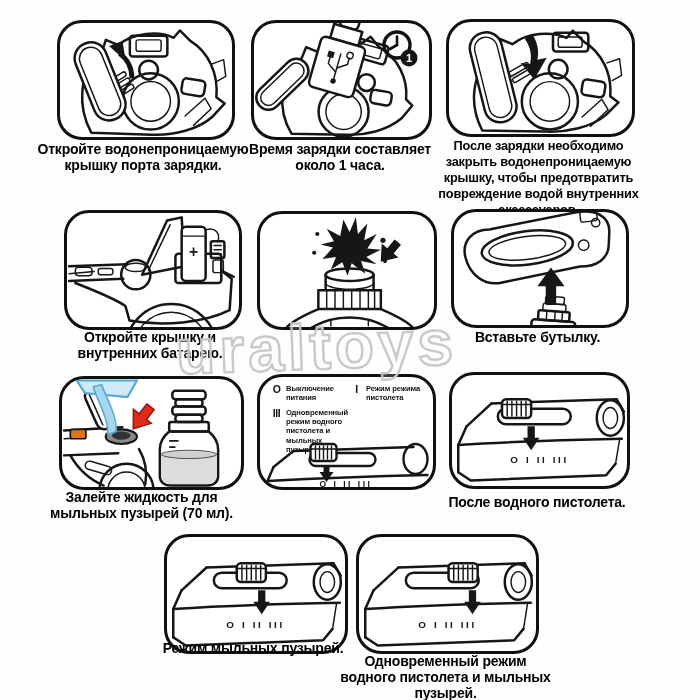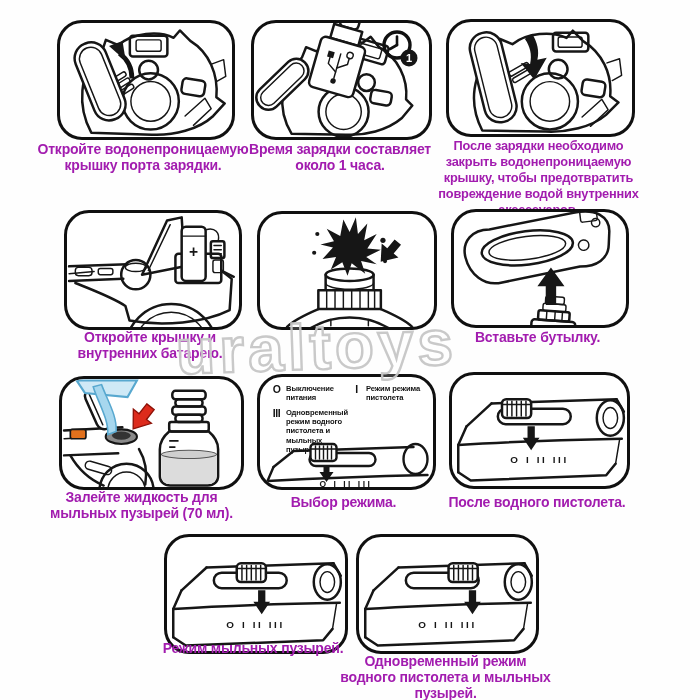--- a/index.html
+++ b/index.html
@@ -1,20 +1,20 @@
 <!DOCTYPE html>
 <html><head>
 <meta charset="utf-8">
 <style>
   html,body{margin:0;padding:0;background:#fff;}
   body{width:700px;height:700px;font-family:"Liberation Sans",sans-serif;color:#121212;}
   .stage{position:relative;width:700px;height:700px;background:#fefefe;overflow:hidden;}
   .panel{position:absolute;border:3.6px solid #101010;border-radius:25px;background:#fff;overflow:hidden;}
   .panel svg.ill{position:absolute;left:0;top:0;width:100%;height:100%;}
-  .caption{position:absolute;text-align:center;font-weight:bold;font-size:14px;line-height:1.16;letter-spacing:-0.2px;color:#a21caf;}
+  .caption{position:absolute;text-align:center;font-weight:bold;font-size:14px;line-height:1.16;letter-spacing:-0.2px;color:#000000;}
   .caption.small{font-size:12.8px;line-height:1.25;}
   .watermark{position:absolute;left:176px;top:310px;z-index:40;font-size:64px;font-weight:bold;letter-spacing:4px;
              color:rgba(255,255,255,0.18);-webkit-text-stroke:2.4px rgba(198,198,198,0.95);
              transform:rotate(-2deg);pointer-events:none;white-space:nowrap;}
   
   .ln{fill:none;stroke:#161616;stroke-width:2.4;stroke-linecap:round;stroke-linejoin:round;}
   .lt{fill:none;stroke:#161616;stroke-width:1.4;stroke-linecap:round;stroke-linejoin:round;}
   .fl{fill:#161616;stroke:none;}
   .wh{fill:#fff;stroke:#161616;stroke-width:2.4;stroke-linejoin:round;}
   .marks{font-family:"Liberation Sans",sans-serif;font-weight:bold;font-size:9.5px;fill:#161616;letter-spacing:2.5px;}
@@ -264,21 +264,20 @@
       <g transform="translate(60,0)">
         <rect class="wh" x="-13" y="7" width="26" height="17" rx="3.5"></rect>
         <path class="lt" d="M-8,9 V22 M-4,9 V22 M0,9 V22 M4,9 V22 M8,9 V22"></path>
         <path class="lt" d="M-13,12 H13"></path>
       </g>
       <path class="fl" transform="translate(63,0)" d="M-3,28 V35 H-7 L0,45 7,35 H3 V28 Z"></path>
       <ellipse class="ln" cx="152" cy="22" rx="12" ry="15"></ellipse>
       <text class="marks" style="font-size:8.5px" x="56" y="50">O I II III</text>
     </svg>
   </div>
-  <div class="caption" style="left:252px;top:494px;width:183px;">Выбор режима.</div>
 
   <div class="panel" style="left:449px;top:372px;width:175px;height:111px;">
     <svg class="ill" viewBox="0 0 168 104">
       <path class="ln" d="M38,26 L158,22"></path>
       <path class="ln" d="M14,48 L38,26"></path>
       <path class="ln" d="M6,66 L14,48"></path>
       <path class="ln" d="M6,66 L6,92"></path>
       <path class="ln" d="M6,66 C50,63 110,61 163,60"></path>
       <path class="ln" d="M6,92 L18,100 148,95 157,84"></path>
       <path class="lt" d="M157,84 L161,60"></path>

